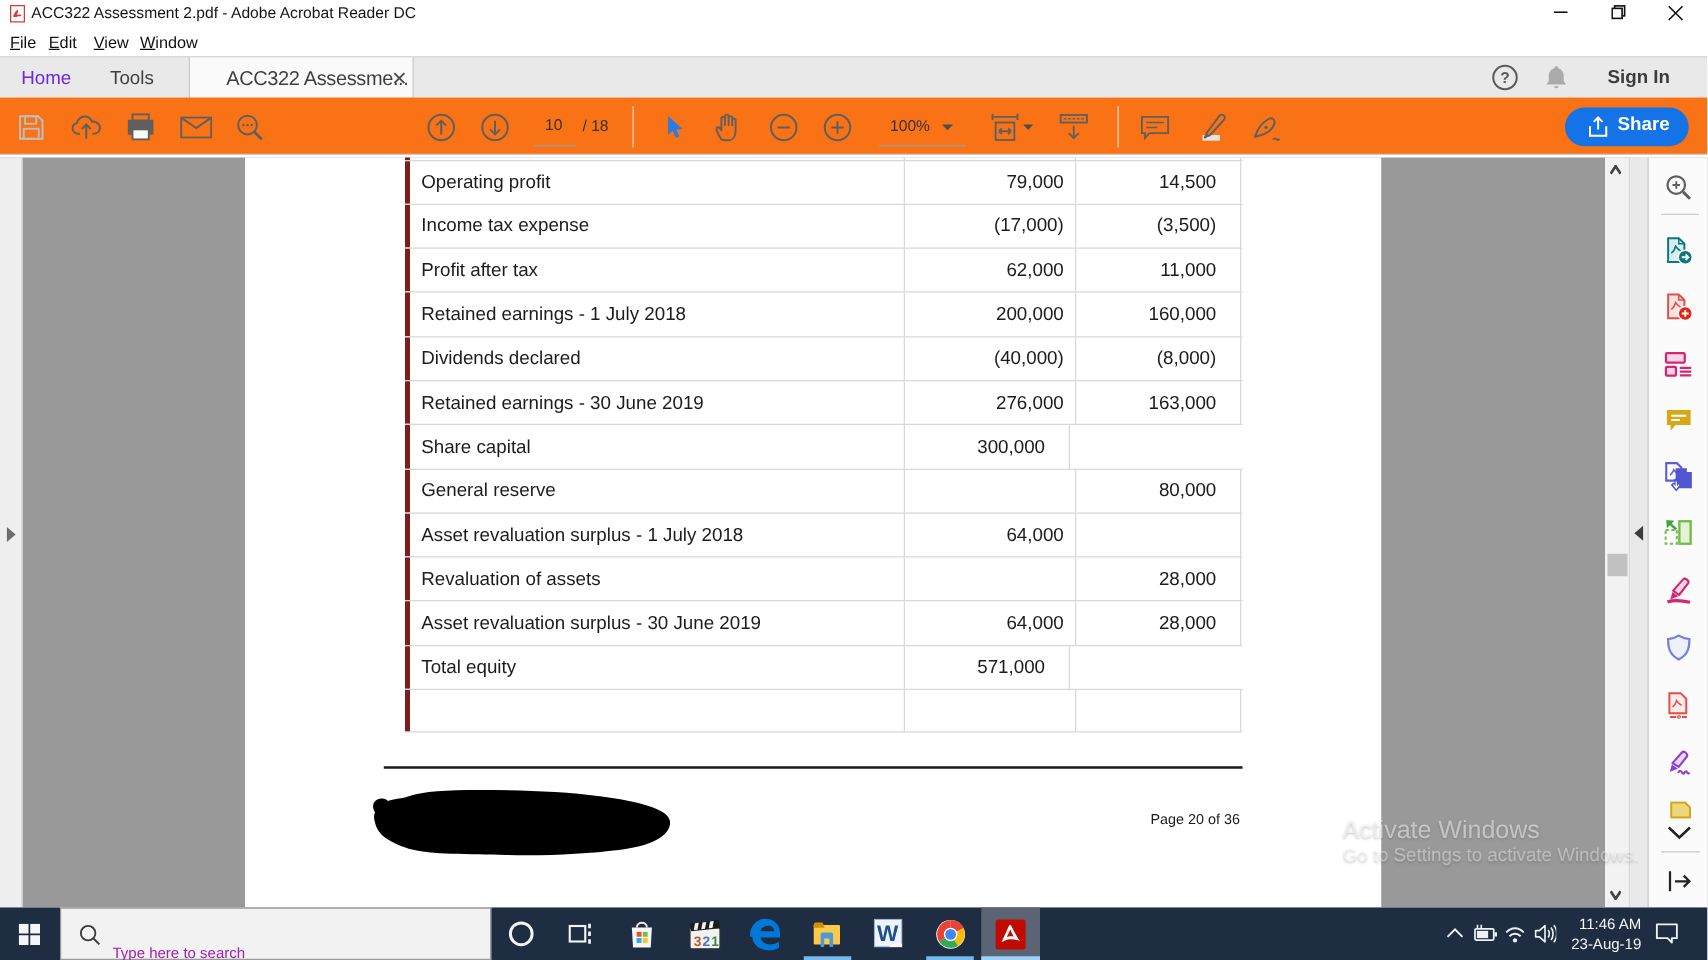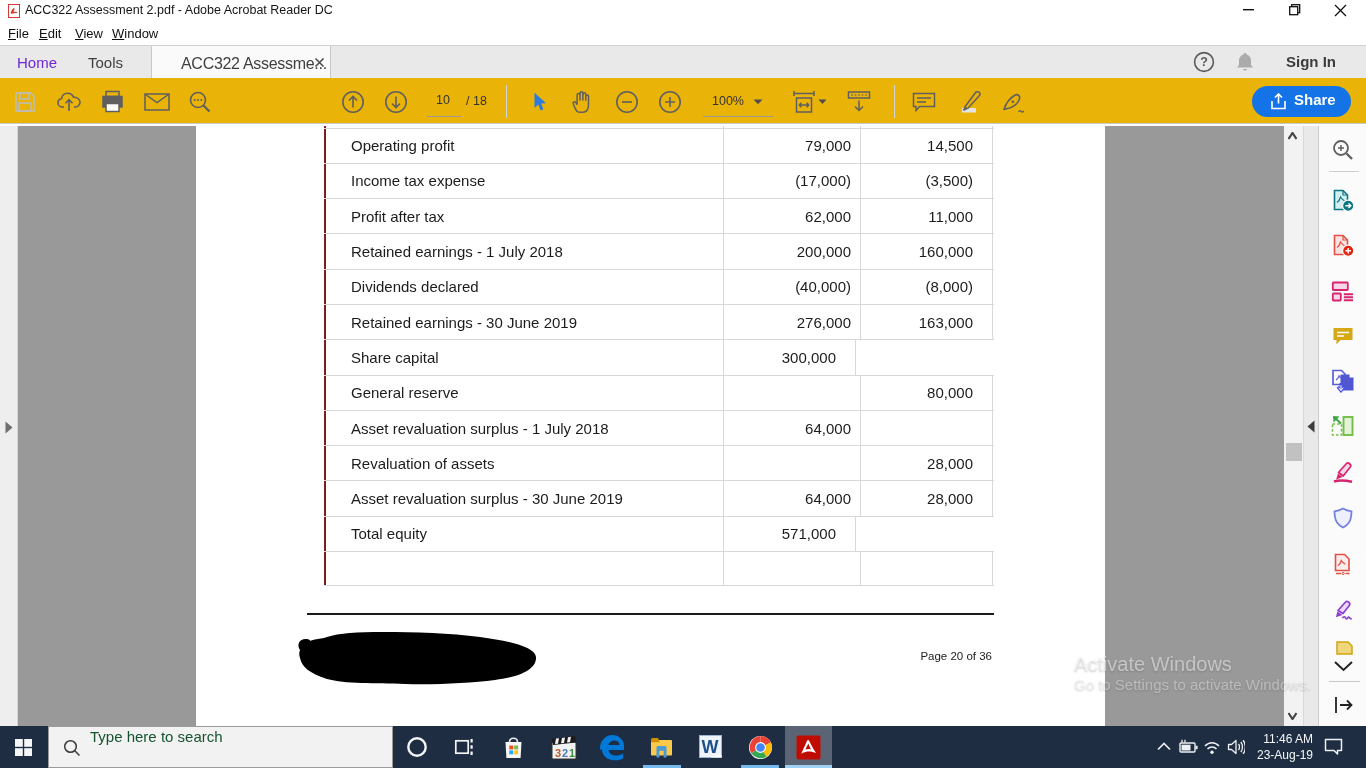--- a/index.html
+++ b/index.html
@@ -48,21 +48,21 @@
     <circle cx="11" cy="11" r="9.4" fill="none" stroke="#5a5a5a" stroke-width="1.6"></circle>
     <text x="11" y="15.2" font-size="12.5" font-weight="bold" fill="#5a5a5a" text-anchor="middle" font-family="Liberation Sans">?</text>
   </svg>
   <svg class="abs" style="left:1235px;top:5px" width="20" height="22" viewBox="0 0 20 22">
     <path d="M10 2 C10.9 2 11.6 2.7 11.6 3.6 C14.2 4.3 16 6.6 16 9.5 L16 14 L18 16.5 L2 16.5 L4 14 L4 9.5 C4 6.6 5.8 4.3 8.4 3.6 C8.4 2.7 9.1 2 10 2 Z" fill="#ababab"></path>
     <path d="M8 18 C8.3 19 9 19.6 10 19.6 C11 19.6 11.7 19 12 18 Z" fill="#ababab"></path>
   </svg>
   <span class="abs" style="left:1286px;top:7px;font-size:15px;font-weight:bold;color:#3c3c3c">Sign In</span>
 </div>
 
-<div class="abs" id="toolbar" style="left:0;top:78px;width:1366px;height:46px;background:#eab308;border-bottom:1px solid #c9c9c9">
+<div class="abs" id="toolbar" style="left:0;top:78px;width:1366px;height:46px;background:#f97316;border-bottom:1px solid #c9c9c9">
 
   <svg class="abs" style="left:14px;top:13px" width="22" height="22" viewBox="0 0 22 22" stroke="#bdbdbd" fill="none" stroke-width="1.5">
     <path d="M2 2 L16.5 2 L20 5.5 L20 20 L2 20 Z"></path>
       <rect x="6" y="2" width="9" height="6"></rect>
       <rect x="5" y="12" height="8" width="12"></rect>
   </svg>
 
   <svg class="abs" style="left:57px;top:12px" width="25" height="24" viewBox="0 0 25 24" stroke="#5f5f5f" fill="none" stroke-width="1.6">
     <path d="M7 17 L5.5 17 C3 17 1 15 1 12.7 C1 10.6 2.6 8.9 4.6 8.5 C5 5.5 7.6 3.2 10.7 3.2 C13.3 3.2 15.6 4.9 16.5 7.3 C16.8 7.3 17 7.2 17.4 7.2 C20.5 7.2 23 9.7 23 12.2 C23 14.7 21 17 18.4 17 L17 17"></path>
     <path d="M12 21 L12 10 M8.5 13.2 L12 9.6 L15.5 13.2"></path>
@@ -177,21 +177,21 @@
   <svg class="abs" style="left:5px;top:295px" width="8" height="13" viewBox="0 0 8 13">
       <path d="M0.5 0.5 L7.5 6.5 L0.5 12.5 Z" fill="#6e6e6e"></path>
     </svg>
 
   <div class="abs" style="left:196px;top:0;width:909px;height:600px;background:#ffffff"></div>
 
   <div class="abs" id="tablezone" style="left:0;top:0;width:1366px;height:600px">
     <div class="abs" style="left:324px;top:0;width:670px">
       <style>
         .trow{position:relative;height:35.3px;border-top:1px solid #d8d8d8;display:flex;font-size:15px;color:#1c1c1c;align-items:center}
-        .c1{width:399px;padding-left:25px;border-left:2px solid #7f1d1d;height:100%;display:flex;align-items:center}
+        .c1{width:399px;padding-left:9px;border-left:4px solid #7f1d1d;height:100%;display:flex;align-items:center}
         .c2{width:137px;padding-right:9px;border-left:1px solid #d8d8d8;height:100%;display:flex;align-items:center;justify-content:flex-end}
         .c3{width:133px;padding-right:19px;border-left:1px solid #d8d8d8;border-right:1px solid #d8d8d8;height:100%;display:flex;align-items:center;justify-content:flex-end}
       </style>
       <div style="height:1.5px;display:flex">
           <div class="c1" style="border-top:none"></div>
           <div class="c2"></div>
           <div class="c3"></div>
         </div>
       <div class="trow">
           <div class="c1">Operating profit</div>
@@ -381,21 +381,21 @@
       <rect x="9.2" y="0" width="7.8" height="7.8" fill="#f5f6f7"></rect>
     <rect x="0" y="9.2" width="7.8" height="7.8" fill="#f5f6f7"></rect>
       <rect x="9.2" y="9.2" width="7.8" height="7.8" fill="#f5f6f7"></rect>
   </svg>
 
   <div class="abs" style="left:48px;top:0;width:345px;height:42px;background:#f2f2f2;border:1px solid #9b9b9b">
     <svg class="abs" style="left:14px;top:12px" width="18" height="18" viewBox="0 0 18 18">
       <circle cx="7.5" cy="7.5" r="5.8" fill="none" stroke="#3b3b3b" stroke-width="1.5"></circle>
       <path d="M11.8 11.8 L16.5 16.5" stroke="#3b3b3b" stroke-width="1.5"></path>
     </svg>
-    <span class="abs" style="left:41px;top:1px;font-size:15px;color:#14532d;transform:translateZ(0)">Type here to search</span>
+    <span class="abs" style="left:41px;top:28px;font-size:12px;color:#a21caf;transform:translateZ(0)">Type here to search</span>
   </div>
 
   <svg class="abs" style="left:406px;top:10px" width="22" height="22" viewBox="0 0 22 22">
     <circle cx="11" cy="11" r="8.7" fill="none" stroke="#f2f4f6" stroke-width="2.4"></circle>
   </svg>
 
   <svg class="abs" style="left:454px;top:12px" width="20" height="18" viewBox="0 0 20 18">
     <rect x="1.8" y="2.8" width="12.4" height="12.4" fill="none" stroke="#f2f4f6" stroke-width="1.7"></rect>
     <path d="M17.6 1 L17.6 4.6 M17.6 7.2 L17.6 10.8 M17.6 13.4 L17.6 17" stroke="#f2f4f6" stroke-width="2.2"></path>
   </svg>

